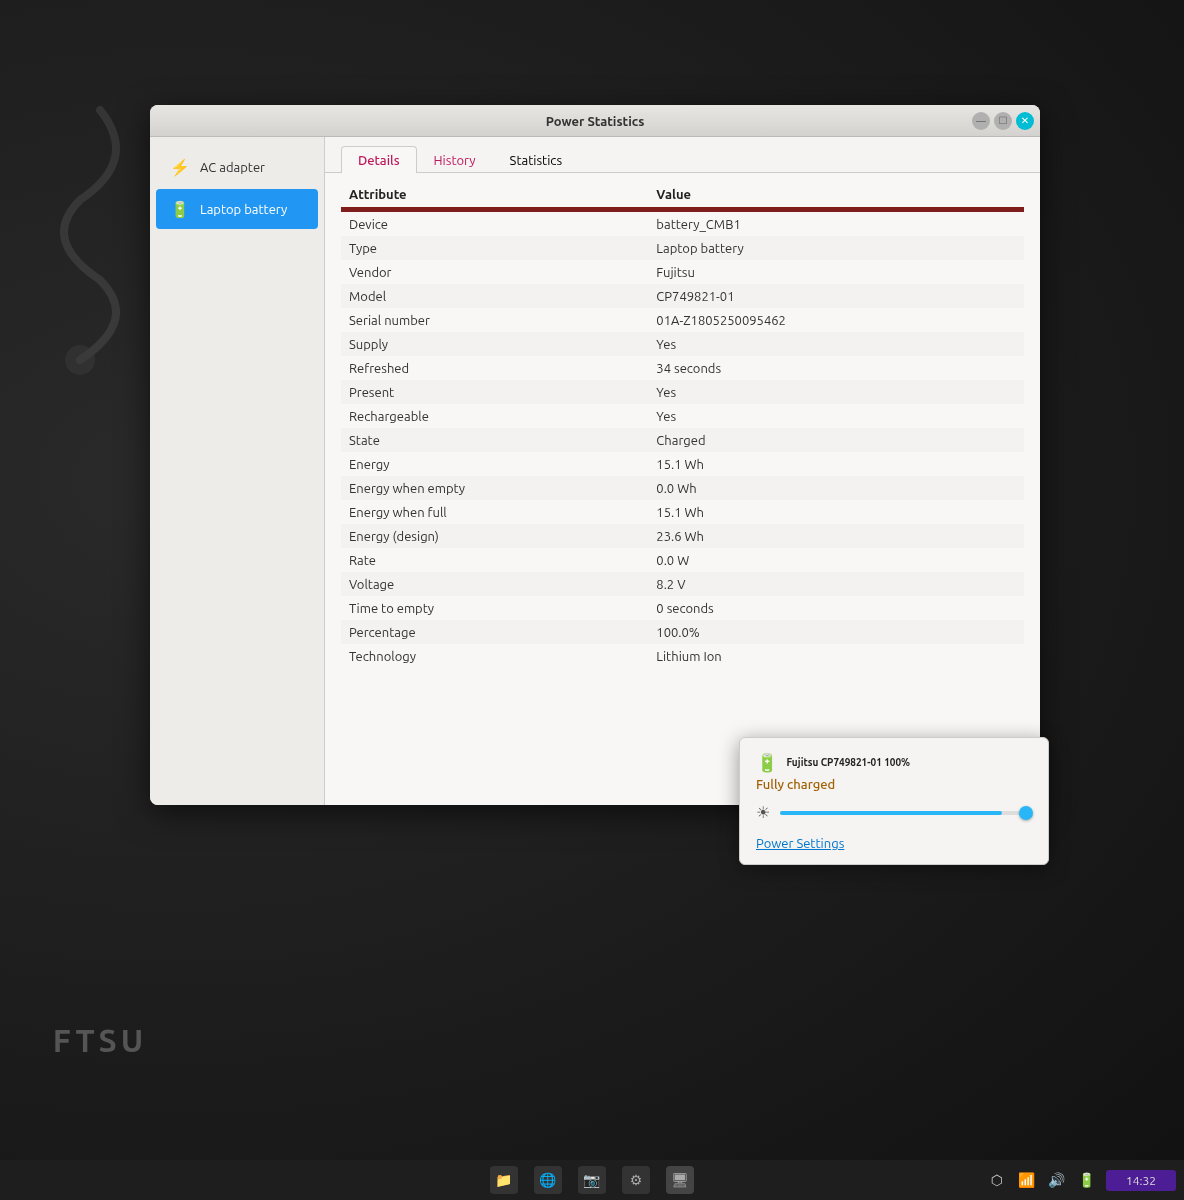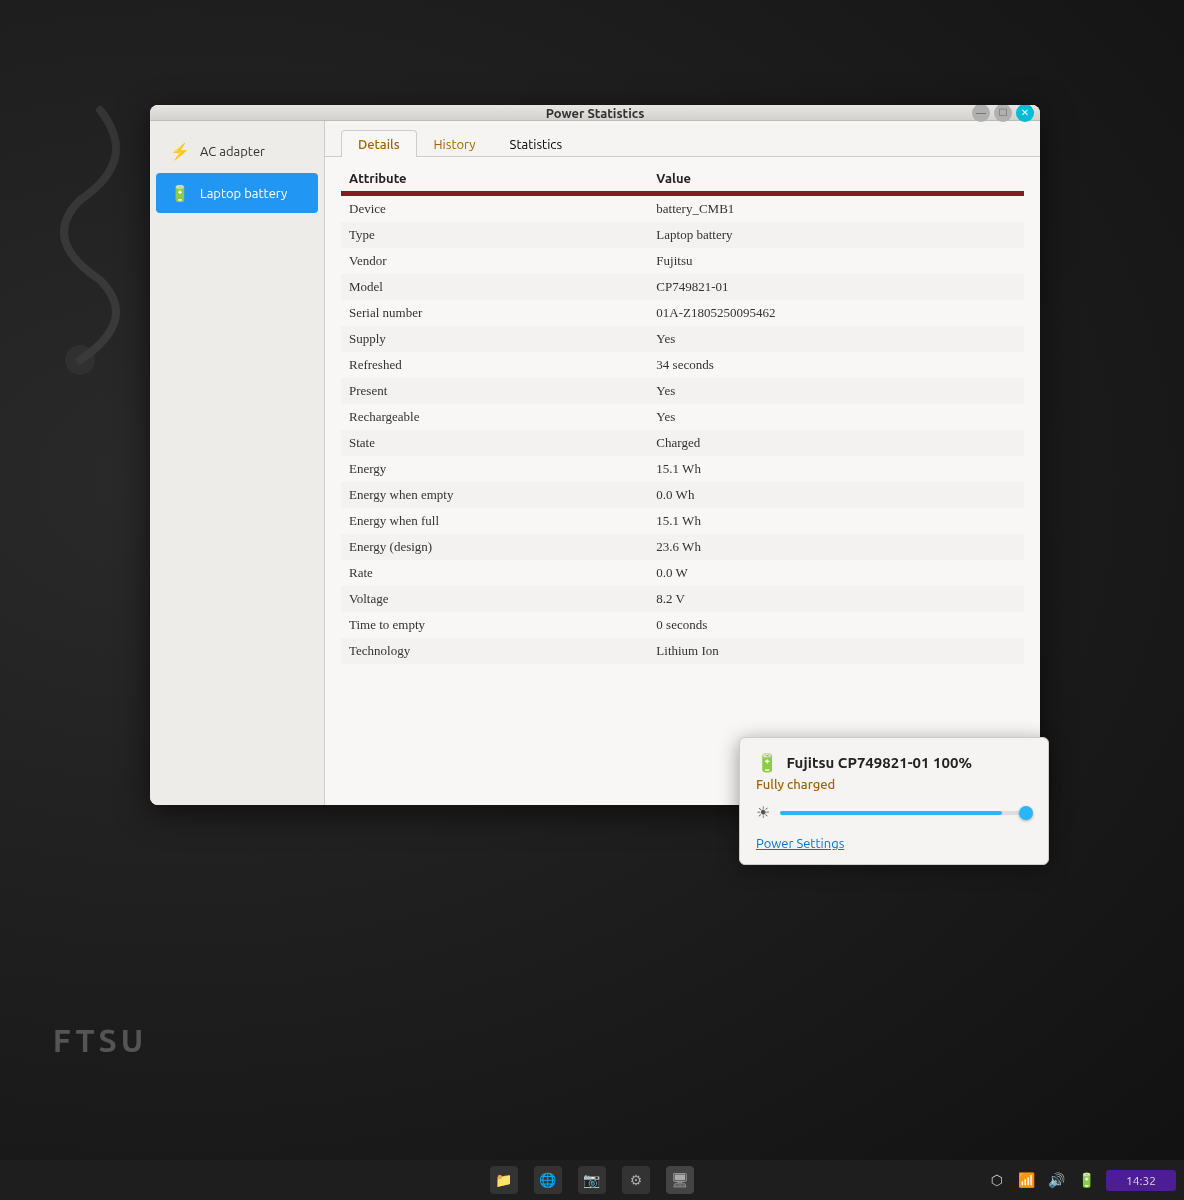--- a/index.html
+++ b/index.html
@@ -49,21 +49,21 @@
       border-radius: 8px;
       box-shadow: 0 8px 32px rgba(0,0,0,0.6);
       display: flex;
       flex-direction: column;
       overflow: hidden;
     }
 
     .window-titlebar {
       background: linear-gradient(to bottom, #e8e6e3, #d4d2ce);
       padding: 0 16px;
-      height: 16px;
+      height: 32px;
       display: flex;
       align-items: center;
       justify-content: center;
       position: relative;
       border-bottom: 1px solid #bbb;
     }
 
     .window-title {
       font-size: 13px;
       font-weight: 600;
@@ -155,21 +155,21 @@
       gap: 0;
       padding: 8px 16px 0;
       border-bottom: 1px solid #ccc;
       background: #f5f4f2;
     }
 
     .tab {
       padding: 6px 16px;
       font-size: 13px;
       cursor: pointer;
-      color: #a16207;
+      color: #be185d;
       border: 1px solid transparent;
       border-bottom: none;
       border-radius: 4px 4px 0 0;
       position: relative;
       bottom: -1px;
     }
 
     .tab.active {
       background: #f8f7f5;
       border-color: #ccc;
@@ -204,21 +204,20 @@
       font-size: 13px;
       font-weight: 600;
       color: #222;
     }
 
     .details-table td {
       padding: 5px 8px;
       font-size: 13px;
       color: #333;
       vertical-align: top;
-      font-family: Liberation Serif, serif;
     }
 
     .details-table tr:nth-child(even) td {
       background: rgba(0,0,0,0.02);
     }
 
     .col-attr { width: 45%; }
     .col-val { width: 55%; }
 
     
@@ -240,21 +239,21 @@
       gap: 8px;
       margin-bottom: 4px;
     }
 
     .battery-popup-icon {
       font-size: 18px;
       color: #555;
     }
 
     .battery-popup-title {
-      font-size: 15px;
+      font-size: 10px;
       font-weight: 600;
       color: #222;
     }
 
     .battery-popup-subtitle {
       font-size: 13px;
       color: #a16207;
       margin-bottom: 12px;
       padding-left: 0;
       font-weight: 500;
@@ -478,20 +477,24 @@
               </tr>
               <tr>
                 <td>Voltage</td>
                 <td>8.2 V</td>
               </tr>
               <tr>
                 <td>Time to empty</td>
                 <td>0 seconds</td>
               </tr>
               <tr>
+                <td>Percentage</td>
+                <td>100.0%</td>
+              </tr>
+              <tr>
                 <td>Technology</td>
                 <td>Lithium Ion</td>
               </tr>
             </tbody>
         </table>
       </div>
     </div>
   </div>
 </div>
 

